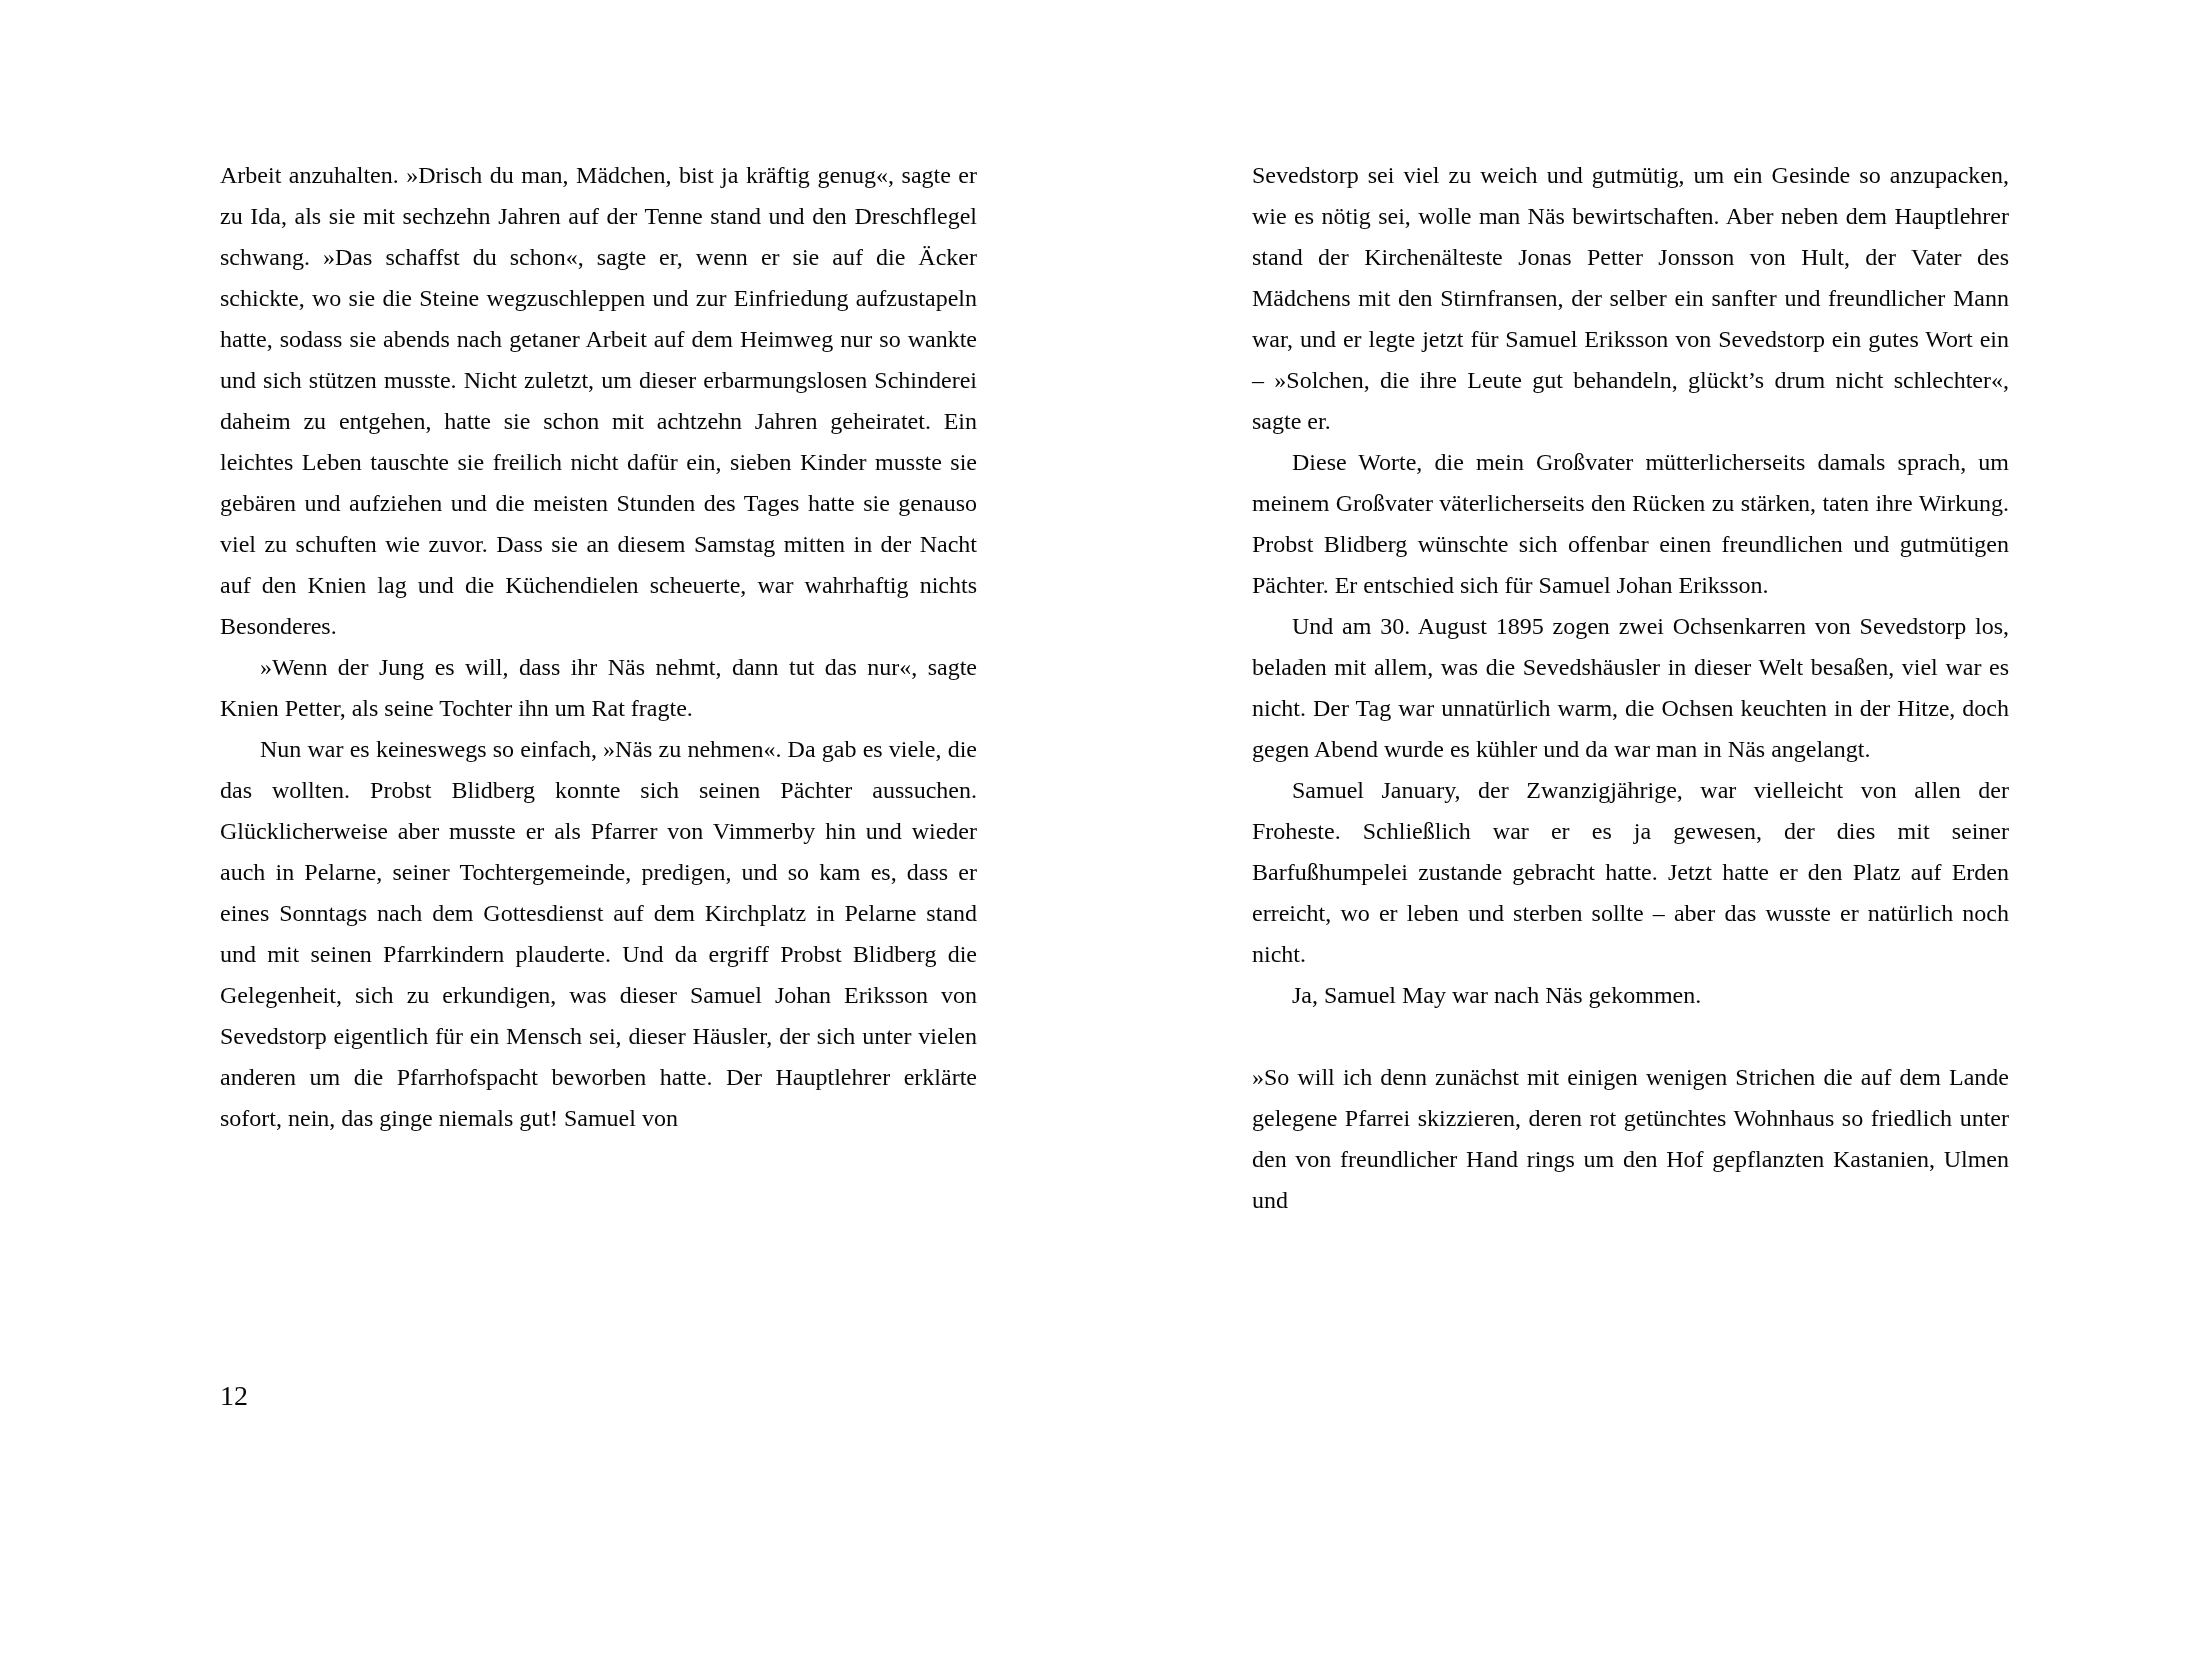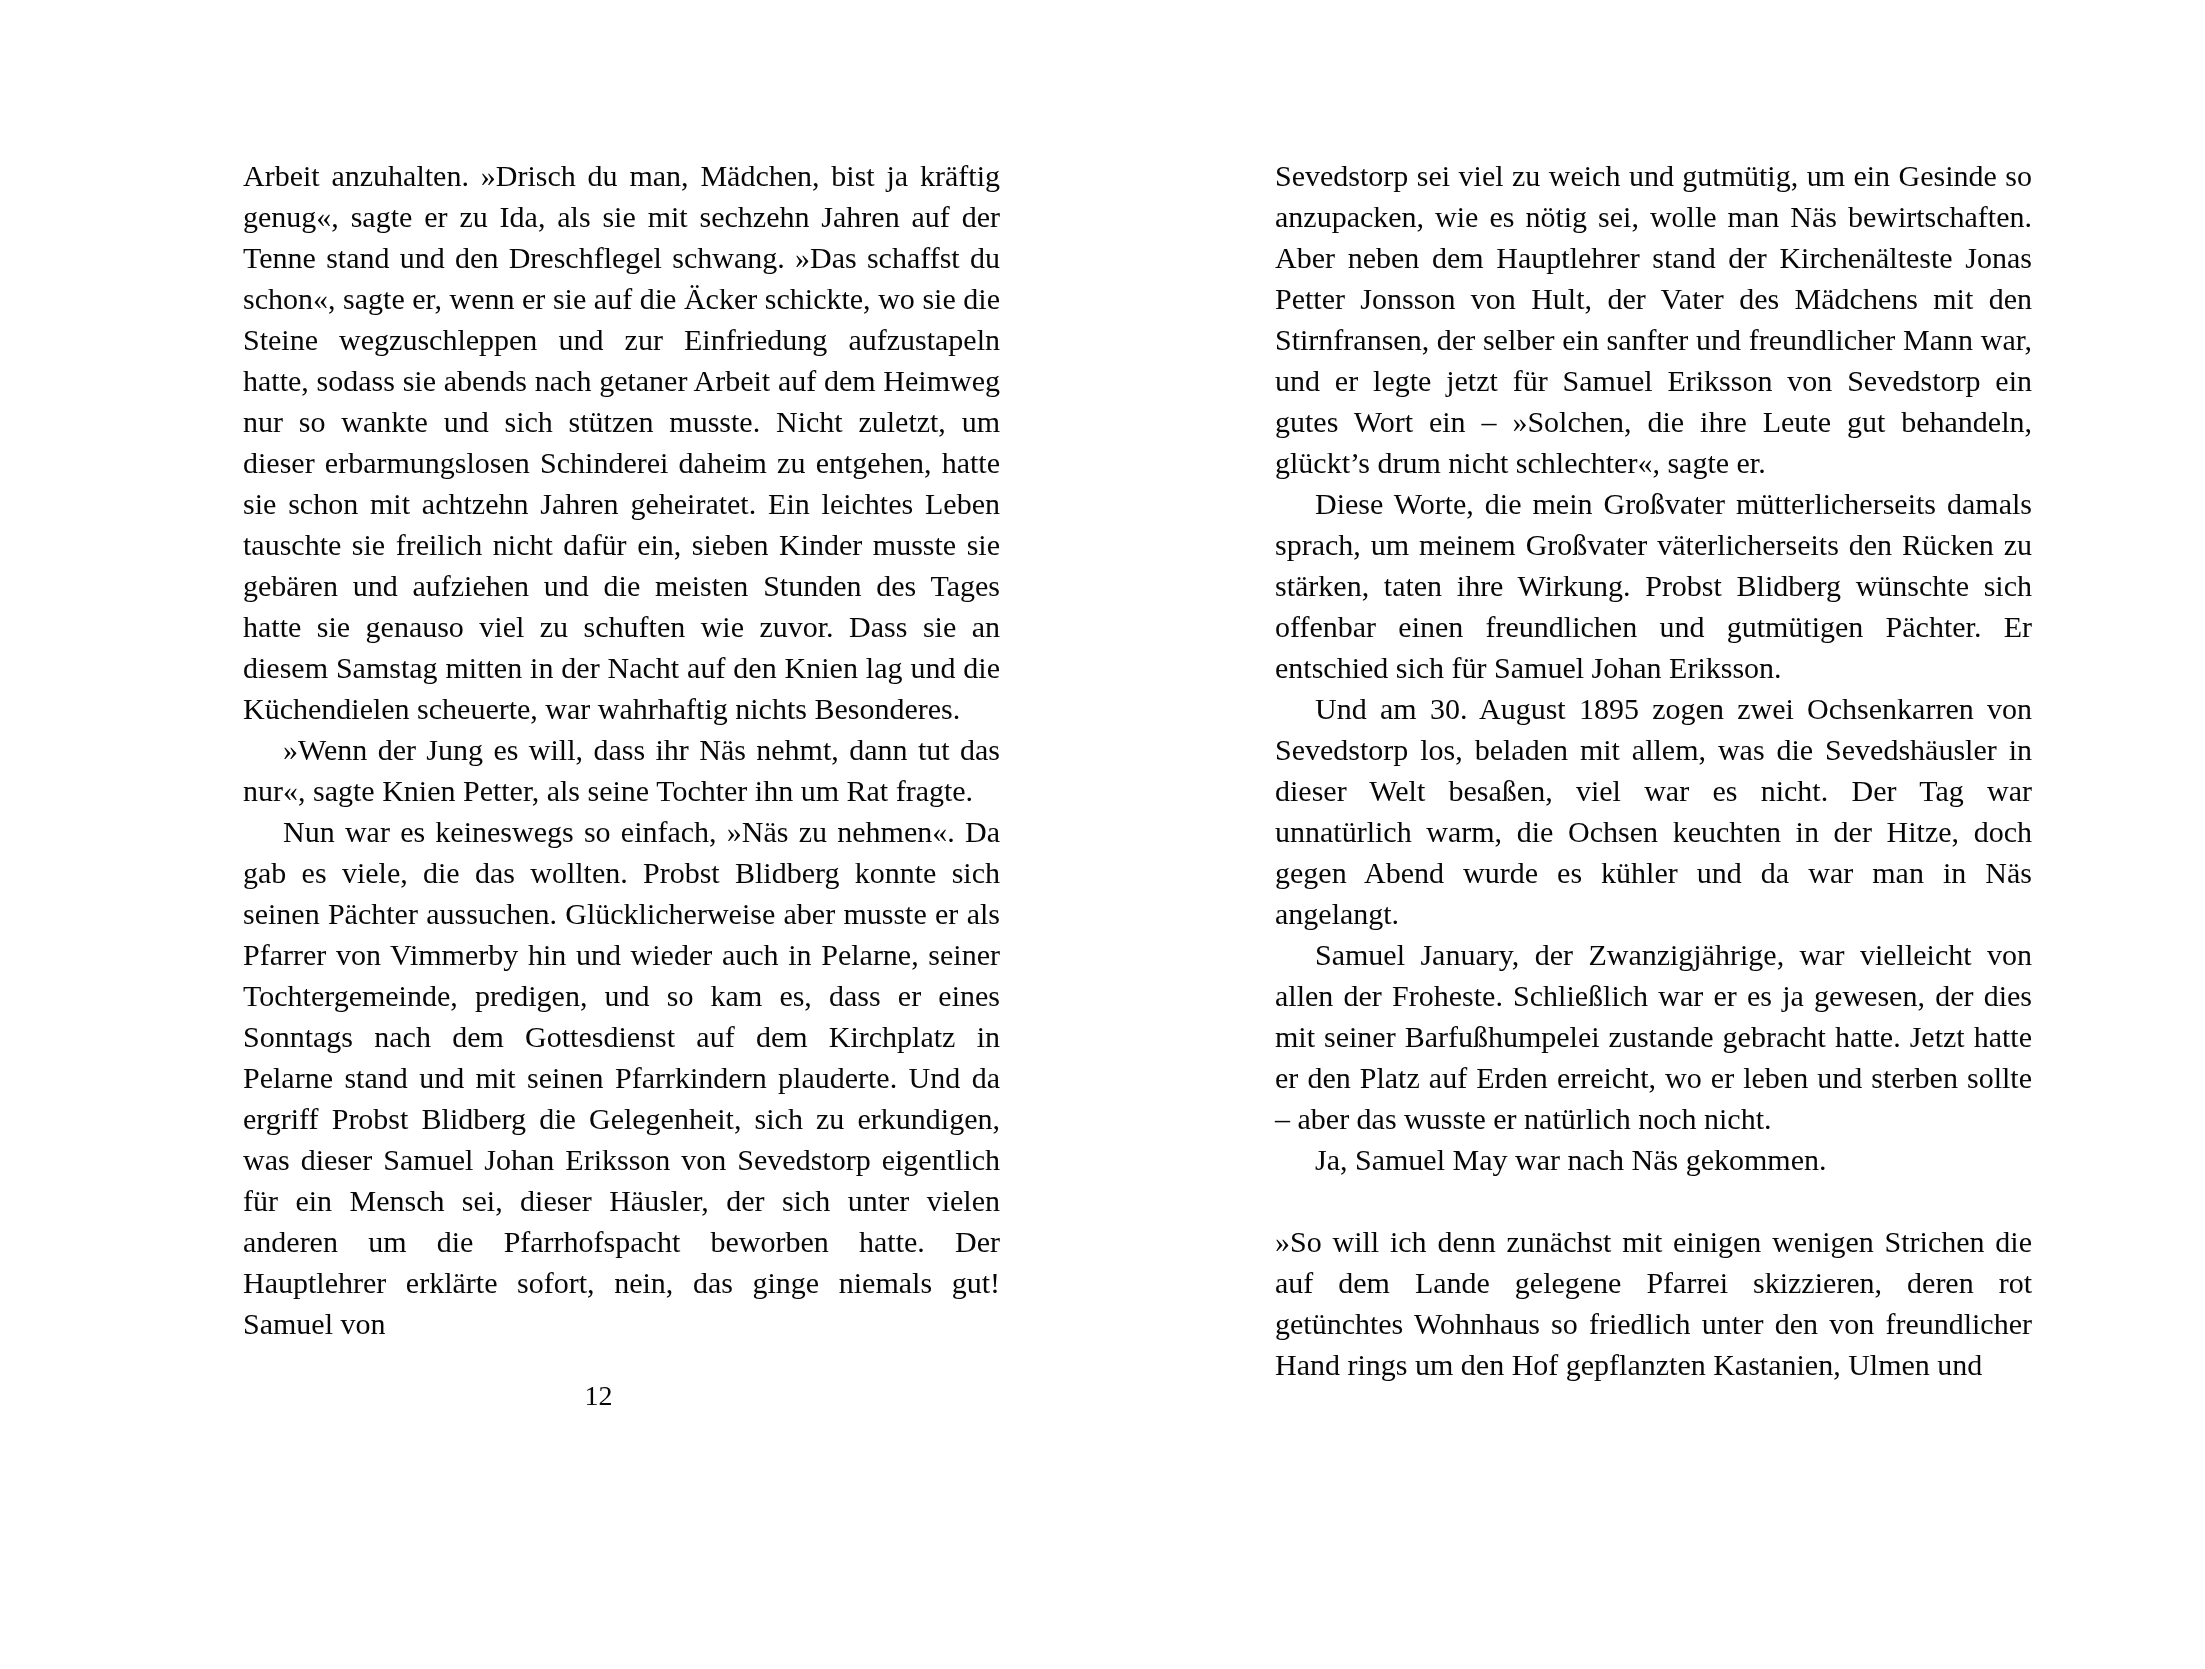--- a/index.html
+++ b/index.html
@@ -20,43 +20,42 @@
     top: 0;
     height: 1670px;
   }
   .page--left  { left: 220px;  width: 757px; }
   .page--right { left: 1252px; width: 757px; }
   .text-block {
     position: absolute;
     top: 155px;
     left: 0;
     width: 100%;
-    font-size: 30px;
+    font-size: 24px;
     line-height: 41px;
     text-align: justify;
     hyphens: auto;
-    margin-left: 23px;
     -webkit-hyphens: auto;
   }
   .text-block p {
     margin: 0;
     padding: 0;
   }
   .text-block p.indent {
     text-indent: 40px;
   }
   .text-block p.space-before {
     margin-top: 41px;
   }
   .page-number {
     position: absolute;
     top: 1382px;
     left: 0;
     width: 100%;
-    text-align: center;
+    text-align: left;
     font-size: 28px;
     line-height: 1;
   }
 </style>
 </head>
 <body>
 
 <div class="page page--left">
   <div class="text-block">
     <p>Arbeit anzuhalten. »Drisch du man, Mädchen, bist ja kräftig genug«, sagte er zu Ida, als sie mit sechzehn Jahren auf der Tenne stand und den Dreschflegel schwang. »Das schaffst du schon«, sagte er, wenn er sie auf die Äcker schickte, wo sie die Steine wegzuschleppen und zur Einfriedung aufzustapeln hatte, sodass sie abends nach getaner Arbeit auf dem Heimweg nur so wankte und sich stützen musste. Nicht zuletzt, um dieser erbarmungslosen Schinderei daheim zu entgehen, hatte sie schon mit achtzehn Jahren geheiratet. Ein leichtes Leben tauschte sie freilich nicht dafür ein, sieben Kinder musste sie gebären und aufziehen und die meisten Stunden des Tages hatte sie genauso viel zu schuften wie zuvor. Dass sie an diesem Samstag mitten in der Nacht auf den Knien lag und die Küchendielen scheuerte, war wahrhaftig nichts Besonderes.</p>

